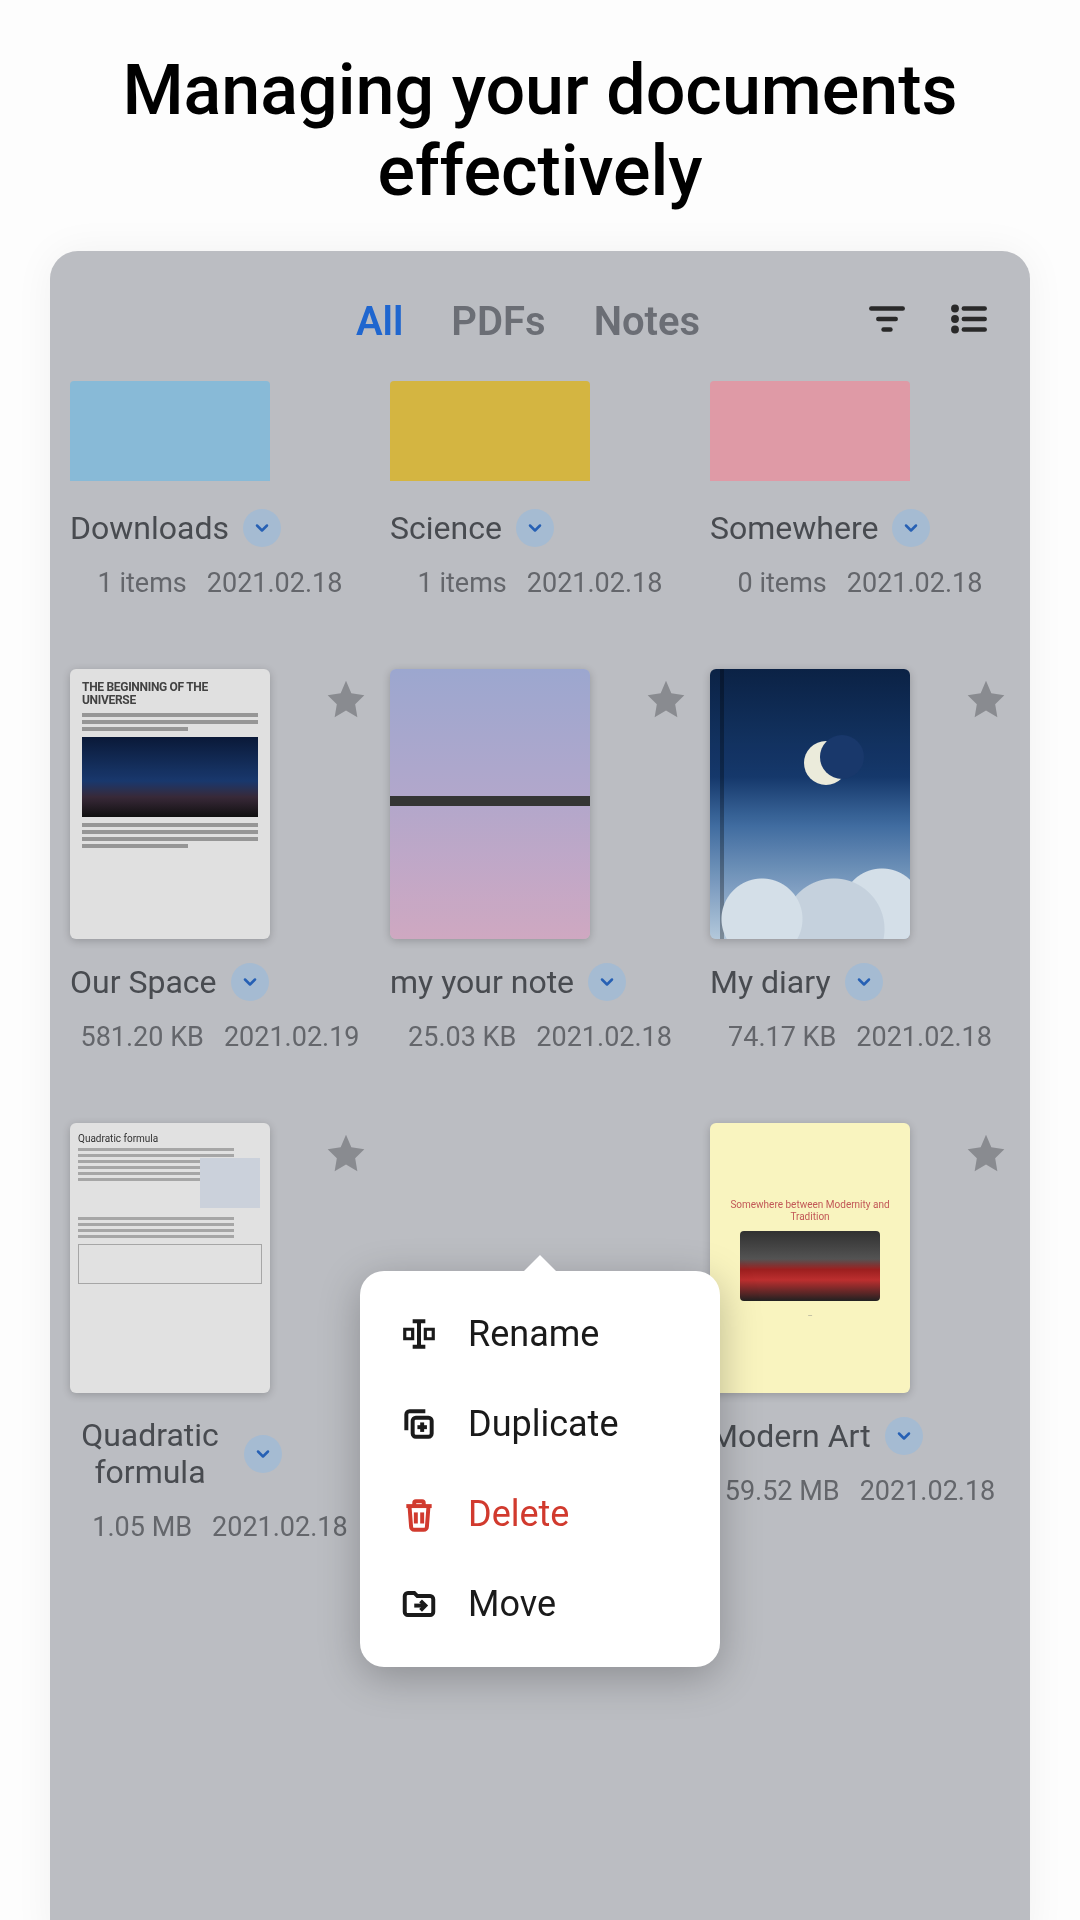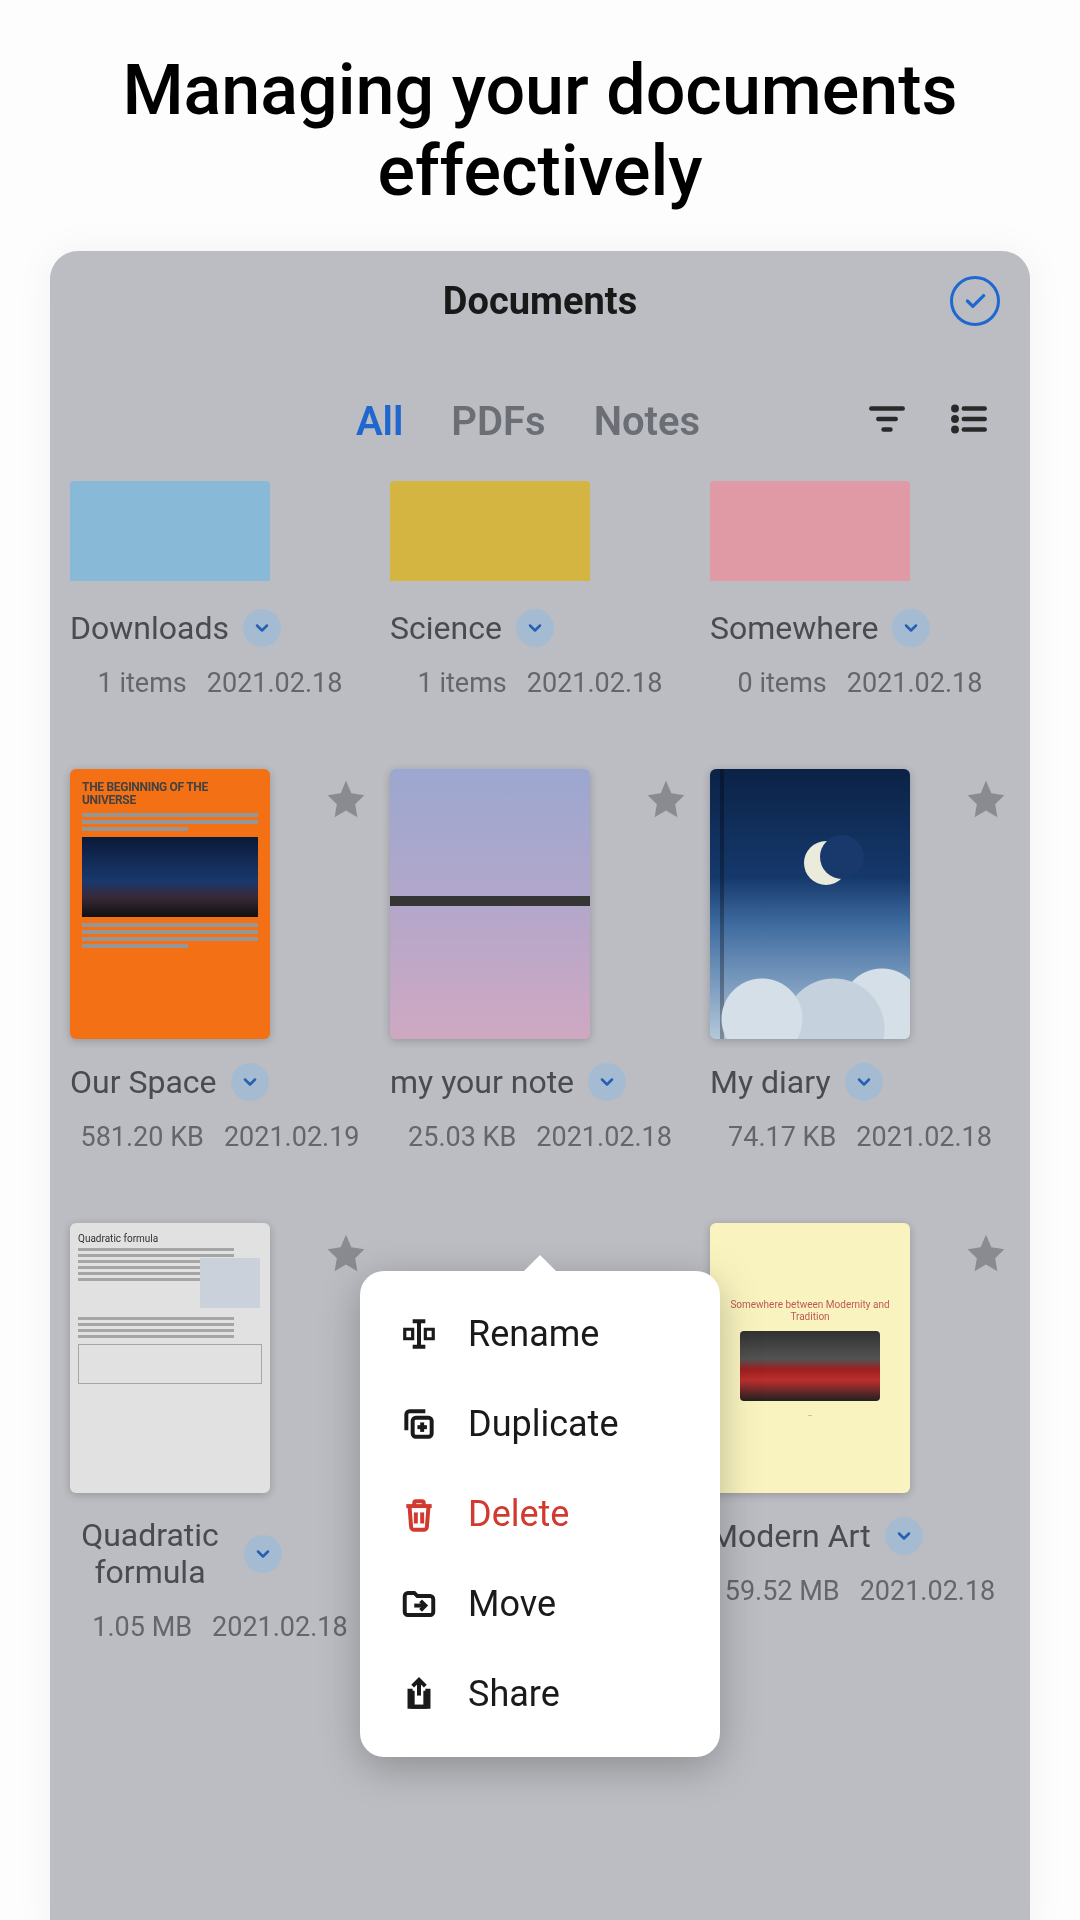--- a/index.html
+++ b/index.html
@@ -143,21 +143,21 @@
   }
   .star-icon {
     position: absolute;
     top: 18px;
     right: 2px;
     width: 44px;
     height: 44px;
   }
   .star-icon svg { width: 44px; height: 44px; fill: #8c8e93; }
   .pdf-page {
-    background: #f97316;
+    background: #e5e5e5;
     padding: 12px;
     font-size: 8px;
     color: #444;
   }
   .pdf-page .hd { font-weight: 700; font-size: 12px; letter-spacing: -0.3px; line-height:1.1; margin-bottom:6px;}
   .pdf-page .img-block { width: 100%; height: 80px; background: linear-gradient(180deg, #0b1a3a 0%, #1a3a70 55%, #3a2a3a 75%, #111 100%); margin: 6px 0; }
   .pdf-page .line { height: 4px; background: #999; margin: 3px 0; }
   .pdf-page .line.short { width: 60%; }
   .notebook {
     background: linear-gradient(180deg, #a0abd4 0%, #b7abd0 50%, #d4acc5 100%);
@@ -290,28 +290,20 @@
     pointer-events: none;
   }
 </style>
 </head>
 <body>
 
 <div class="hero-title">Managing your documents effectively</div>
 
 <div class="phone-frame">
 
-  <div class="app-header">
-    <div class="app-header-title">Documents</div>
-    <div class="select-btn">
-      <svg viewBox="0 0 24 24" fill="none" stroke="#206bd6" stroke-width="3" stroke-linecap="round" stroke-linejoin="round">
-          <polyline points="5 12 10 17 20 7"></polyline>
-        </svg>
-    </div>
-  </div>
 
   <div class="tabs-row">
     <div style="width:120px"></div>
     <div class="tabs-group">
       <div class="tab active">All</div>
       <div class="tab">PDFs</div>
       <div class="tab">Notes</div>
     </div>
     <div class="tab-icons">
       <div class="icon-btn">
@@ -549,24 +541,15 @@
       <span>Delete</span>
     </div>
     <div class="menu-item">
       <svg viewBox="0 0 24 24">
           <path d="M3 7 a2 2 0 0 1 2-2 h4 l2 2 h8 a2 2 0 0 1 2 2 v8 a2 2 0 0 1-2 2 H5 a2 2 0 0 1-2-2 z"></path>
           <line x1="9" y1="13" x2="15" y2="13"></line>
           <polyline points="13 10 16 13 13 16"></polyline>
         </svg>
       <span>Move</span>
     </div>
-    <div class="menu-item">
-      <svg viewBox="0 0 24 24">
-          <path d="M8 10 v10 h8 V10"></path>
-          <path d="M16 10 h2 v10 h-12 V10 h2"></path>
-          <line x1="12" y1="3" x2="12" y2="13"></line>
-          <polyline points="8 7 12 3 16 7"></polyline>
-        </svg>
-      <span>Share</span>
-    </div>
   </div>
 
 </div>
 
 </body></html>

